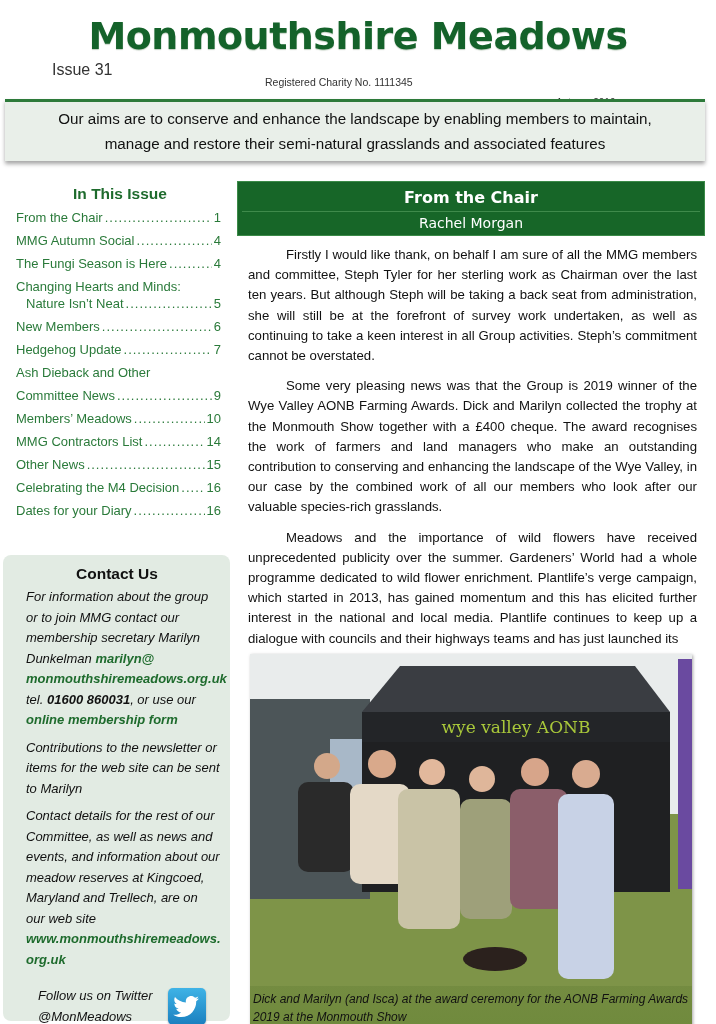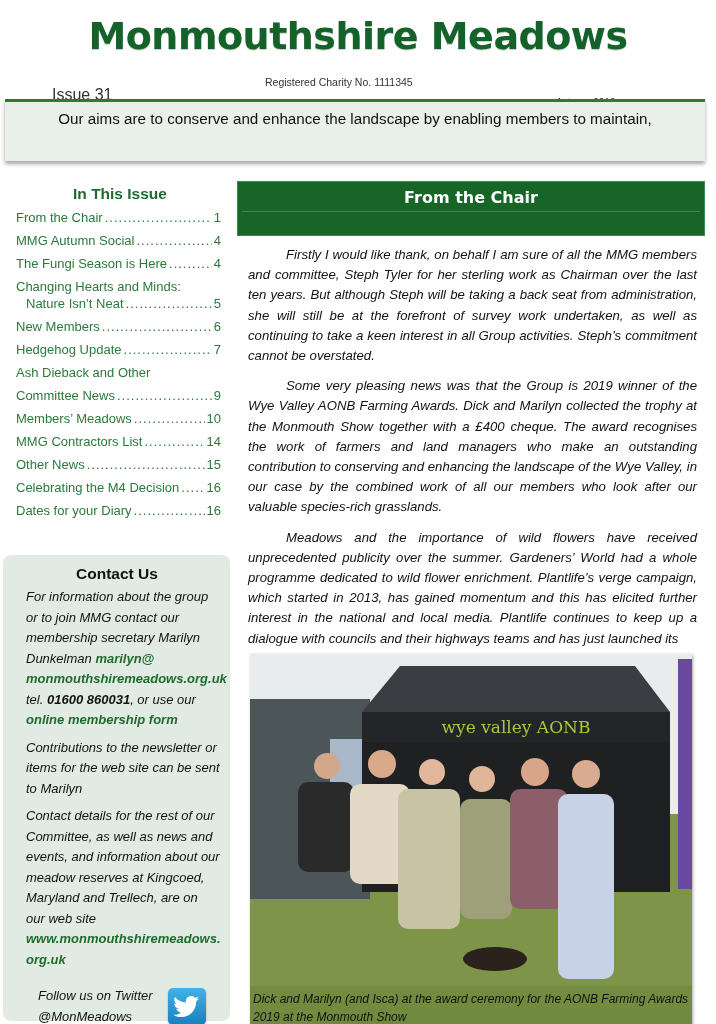--- a/index.html
+++ b/index.html
@@ -6,21 +6,21 @@
   body {
     width: 716px; height: 1024px; position: relative; overflow: hidden;
     font-family: "Liberation Sans", "DejaVu Sans", sans-serif; color: #222;
   }
   .title {
     position: absolute; left: 0; top: 14px; width: 716px; text-align: center;
     font-family: "DejaVu Sans", sans-serif; font-weight: bold;
     font-size: 38px; color: #14622a; letter-spacing: -0.5px;
     text-shadow: 0 1px 1px rgba(0,60,0,0.25);
   }
-  .issue { position: absolute; left: 52px; top: 86px; font-size: 16px; color: #333; text-decoration: underline; }
+  .issue { position: absolute; left: 52px; top: 61px; font-size: 16px; color: #333; }
   .charity { position: absolute; left: 265px; top: 76px; font-size: 10.5px; color: #333; }
   .season { position: absolute; left: 556px; top: 70px; font-size: 10px; color: #333; margin-top: 27px; }
 
   .aims {
     position: absolute; left: 5px; top: 99px; width: 700px; height: 62px;
     background: #e9efe9; border-top: 3px solid #2d7a3a;
     box-shadow: 0 3px 4px rgba(0,0,0,0.35);
     text-align: center; font-size: 15.2px; line-height: 25px; color: #111;
     padding-top: 4px; box-sizing: border-box;
   }
@@ -76,21 +76,21 @@
     border: 1px solid #3b8a48; box-sizing: border-box;
   }
   .chair-head .h1 { font-family: "DejaVu Sans", sans-serif; font-weight: bold; font-size: 16px; line-height: 26px; padding-top: 3px; }
   .chair-head .rule { height: 1px; background: #3f8a4b; margin: 0 4px; }
   .chair-head .h2 { font-family: "DejaVu Sans", sans-serif; font-size: 14px; line-height: 22px; }
 
   .article {
     position: absolute; left: 248px; top: 245px; width: 458px;
     font-size: 13.2px; line-height: 20.2px; color: #111; text-align: justify;
   }
-  .article p { margin: 0 9px 10px 0; text-indent: 38px; font-style: italic; }
+  .article p { margin: 0 9px 10px 0; text-indent: 38px; }
 
   .photo {
     position: absolute; left: 250px; top: 654px; width: 442px; height: 382px;
     box-shadow: 1px 1px 3px rgba(0,0,0,0.35); overflow: hidden;
     background: linear-gradient(#e8ecec 0%, #e8ecec 30%, #7d8f4a 62%, #6f8a3c 100%);
   }
   .caption {
     position: absolute; left: 253px; top: 990px; width: 450px;
     font-style: italic; font-size: 12px; line-height: 18px; color: #111;
   }
@@ -98,20 +98,21 @@
 </head>
 <body>
 
 <div class="title">Monmouthshire Meadows</div>
 <div class="issue">Issue 31</div>
 <div class="charity">Registered Charity No. 1111345</div>
 <div class="season">Autumn 2019</div>
 
 <div class="aims">
   <div>Our aims are to conserve and enhance the landscape by enabling members to maintain,</div>
+  <div>manage and restore their semi-natural grasslands and associated features</div>
 </div>
 
 <div class="toc-heading">In This Issue</div>
 <div class="toc">
   <div class="toc-item">
       <span class="lbl">From the Chair</span>
       <span class="dots"></span>
       <span class="pg">1</span>
     </div>
   <div class="toc-item">
@@ -188,20 +189,21 @@
       <svg width="28" height="24" viewBox="0 0 28 24">
         <path d="M26 3.5c-1 .4-2 .7-3 .8 1.1-.7 1.9-1.7 2.3-2.9-1 .6-2.1 1-3.3 1.3C21 1.6 19.6 1 18.1 1c-2.9 0-5.3 2.4-5.3 5.3 0 .4 0 .8.1 1.2C8.5 7.3 4.6 5.2 2 2c-.5.8-.7 1.7-.7 2.7 0 1.8.9 3.5 2.4 4.4-.9 0-1.7-.3-2.4-.7v.1c0 2.6 1.8 4.7 4.3 5.2-.5.1-.9.2-1.4.2-.3 0-.7 0-1-.1.7 2.1 2.6 3.6 4.9 3.7-1.8 1.4-4.1 2.3-6.6 2.3-.4 0-.9 0-1.3-.1C2.4 21.2 5.2 22 8.1 22c9.8 0 15.1-8.1 15.1-15.1v-.7c1.1-.7 2-1.7 2.8-2.7z" fill="#ffffff"></path>
       </svg>
     </div>
   </div>
 </div>
 
 <div class="chair-head">
   <div class="h1">From the Chair</div>
   <div class="rule"></div>
+  <div class="h2">Rachel Morgan</div>
 </div>
 
 <div class="article">
   <p>Firstly I would like thank, on behalf I am sure of all the MMG members and committee, Steph Tyler for her sterling work as Chairman over the last ten years.  But although Steph will be taking a back seat from administration, she will still be at the forefront of survey work undertaken, as well as continuing to take a keen interest in all Group activities. Steph’s commitment cannot be overstated.</p>
   <p>Some very pleasing news was that the Group is 2019 winner of the Wye Valley AONB Farming Awards. Dick and Marilyn collected the trophy at the Monmouth Show together with a £400 cheque.  The award recognises the work of farmers and land managers who make an outstanding contribution to conserving and enhancing the landscape of the Wye Valley, in our case by the combined work of all our members who look after our valuable species-rich grasslands.</p>
   <p>Meadows and the importance of wild flowers have received unprecedented publicity over the summer. Gardeners’ World had a whole programme dedicated to wild flower enrichment. Plantlife’s verge campaign, which started in 2013, has gained momentum and this has elicited further interest in the national and local media. Plantlife continues to keep up a dialogue with councils and their highways teams and has just launched its</p>
 </div>
 
 <div class="photo">
   <svg width="442" height="332" viewBox="0 0 442 332">

